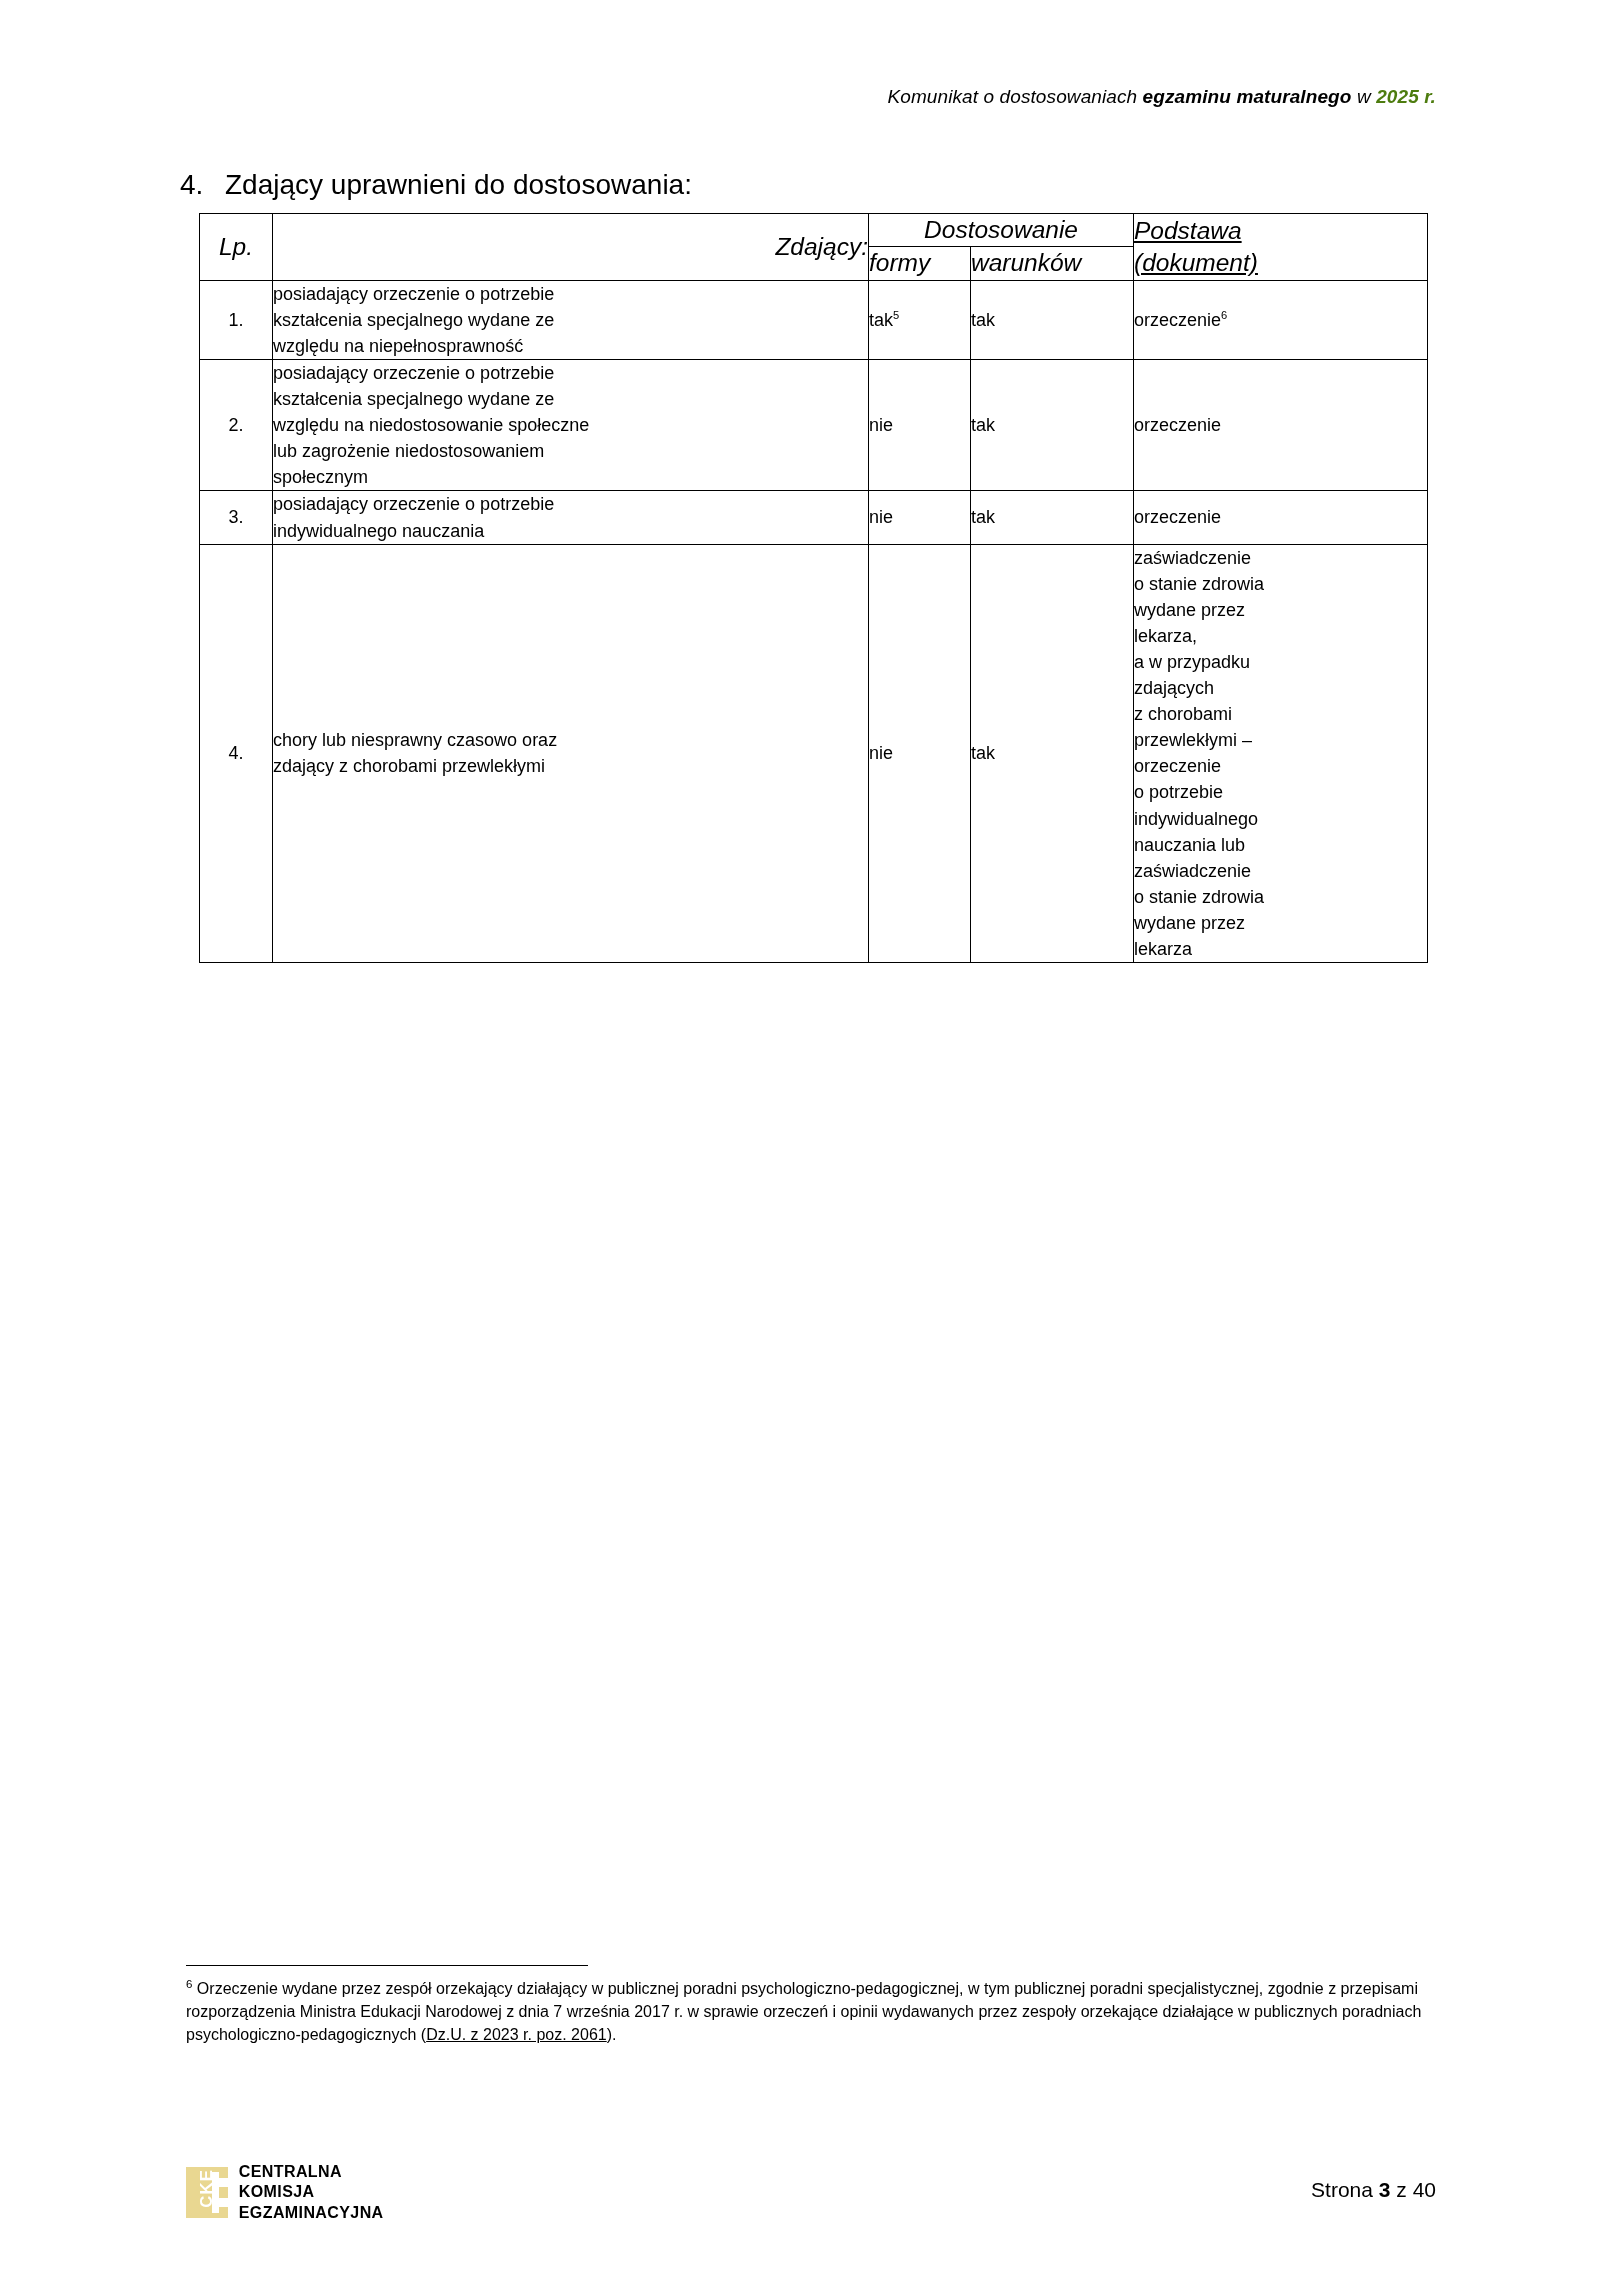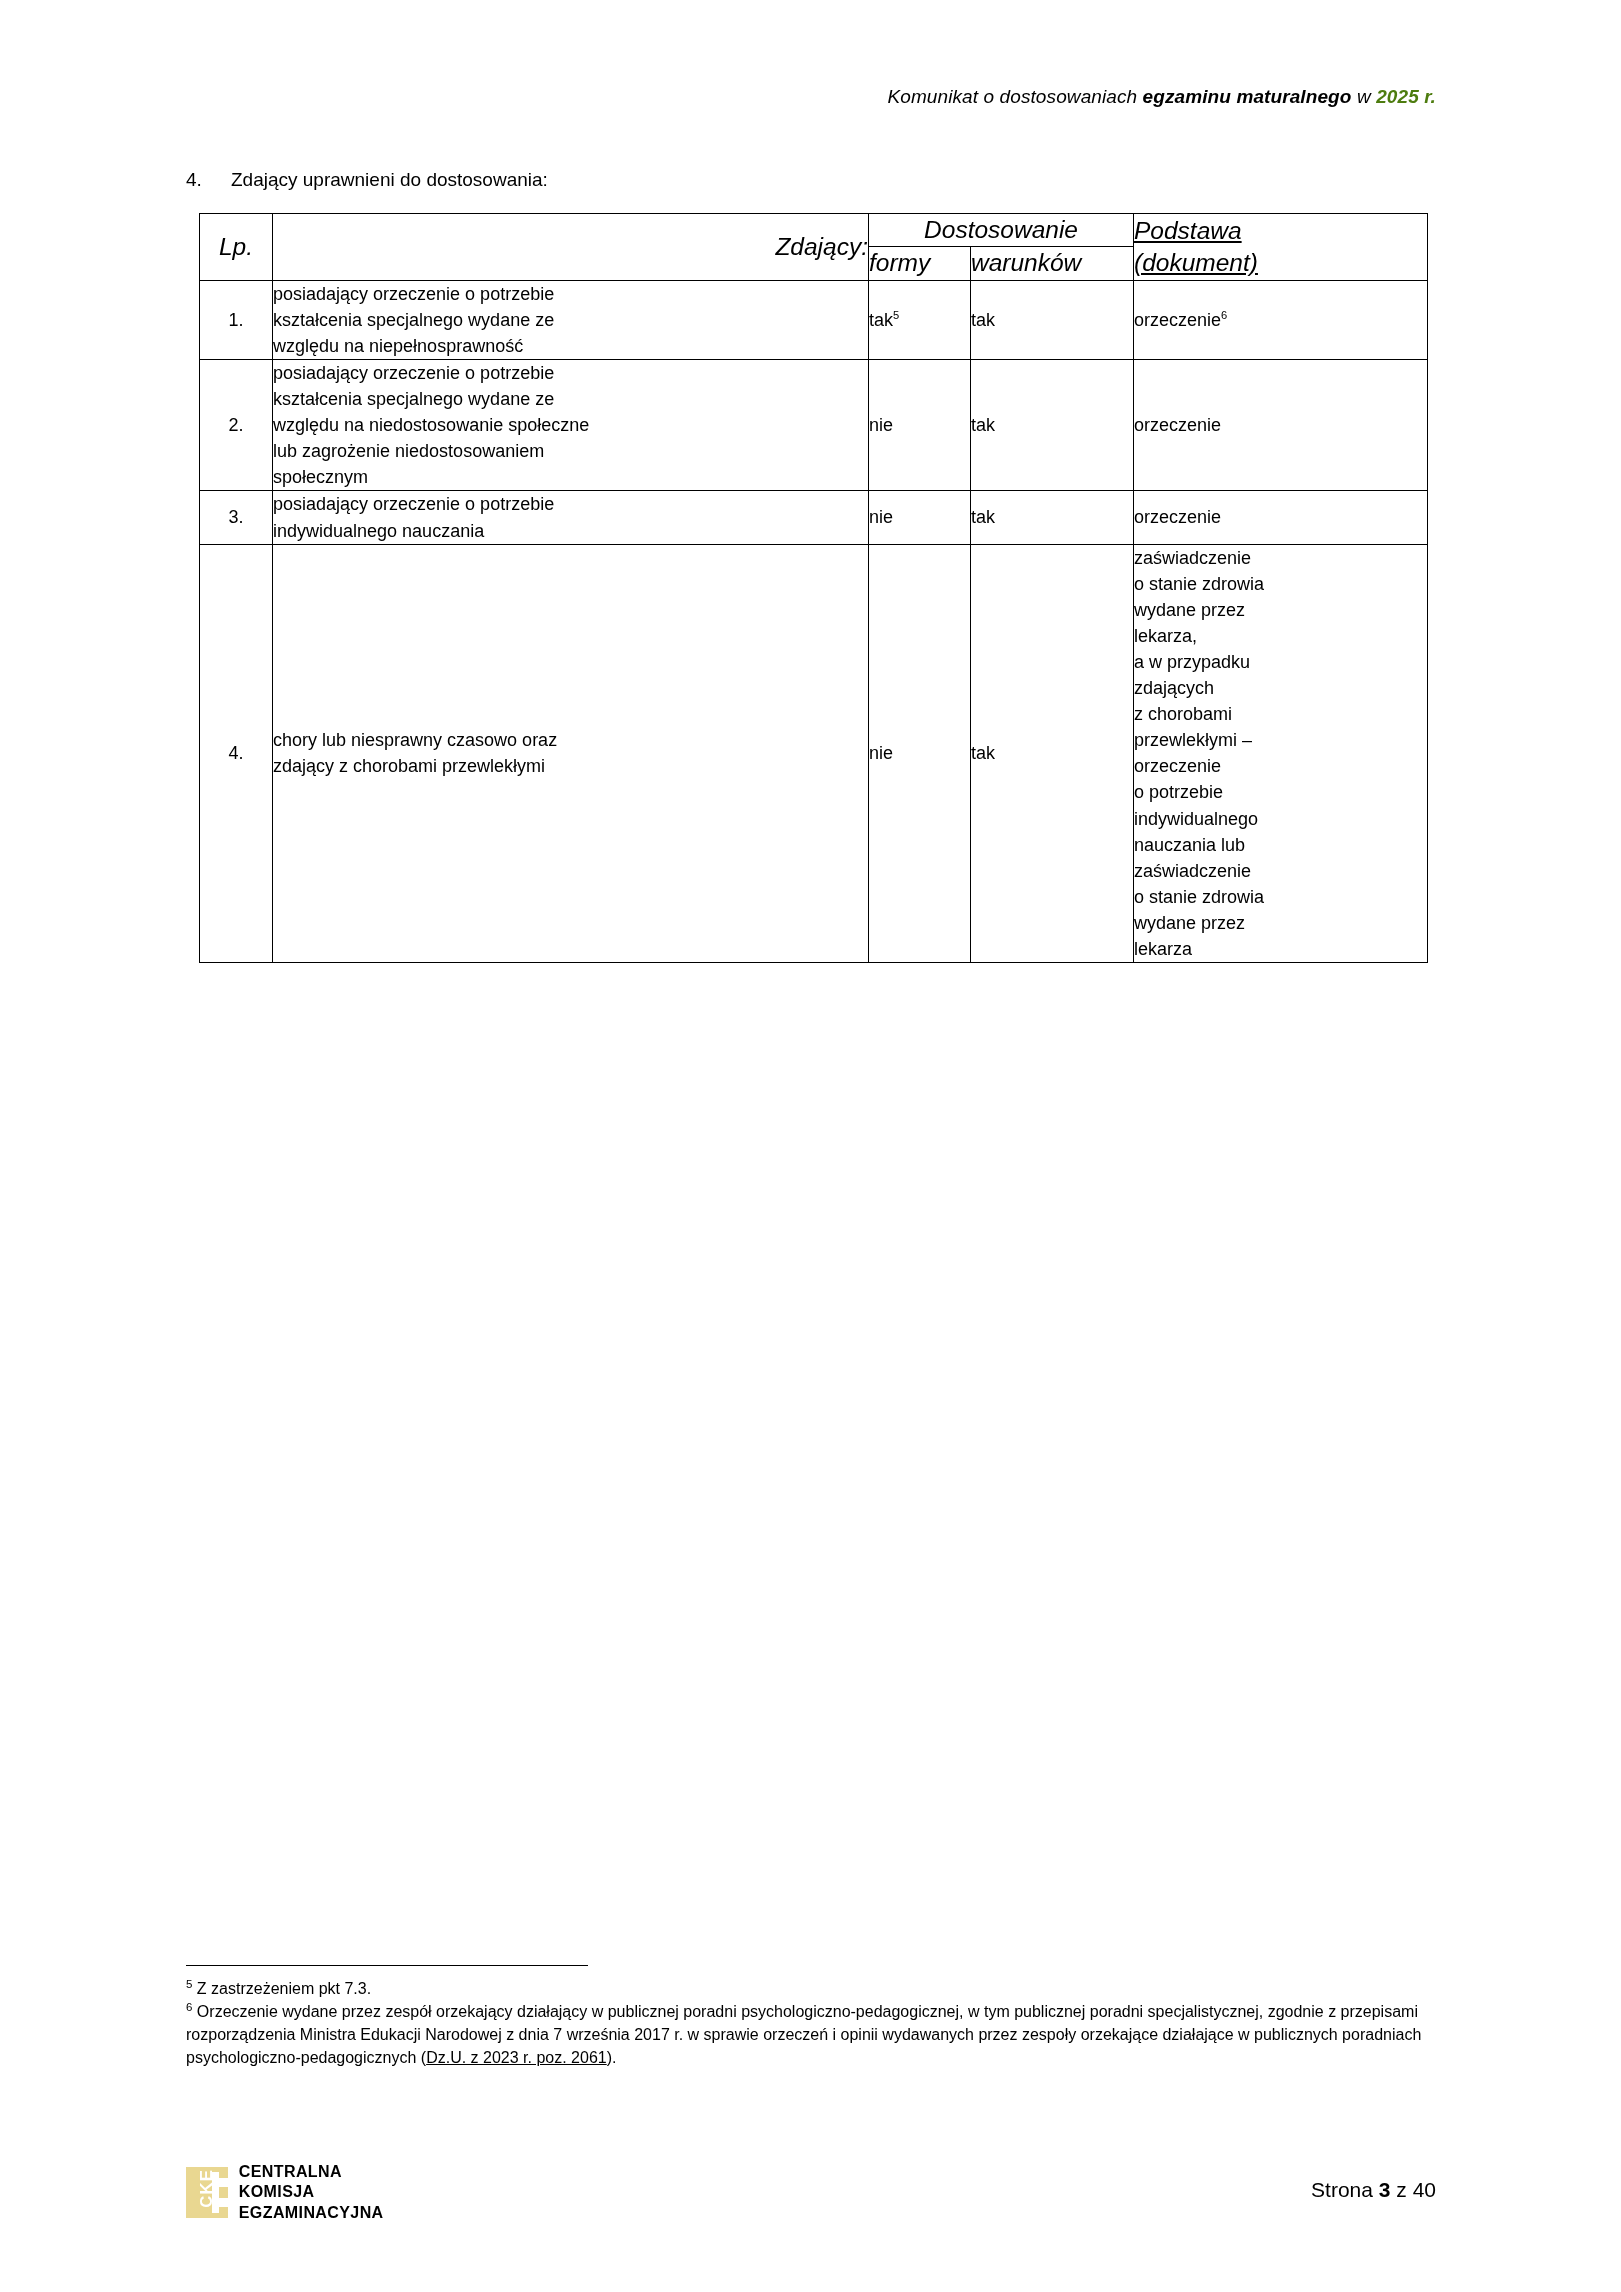--- a/index.html
+++ b/index.html
@@ -34,23 +34,23 @@
     font-style: italic;
     letter-spacing: 0.1px;
     white-space: nowrap;
   }
   .doc-header .b { font-weight: bold; }
   .doc-header .red { font-weight: bold; color: #4d7c0f; }
 
   
   .section-heading {
     position: absolute;
-    left: 186px;
+    left: 180px;
     top: 169px;
-    font-size: 19px;
+    font-size: 28px;
     white-space: nowrap;
   }
   .section-heading .num { display: inline-block; width: 45px; }
 
   
   .tbl-wrap {
     position: absolute;
     left: 199px;
     top: 213px;
     width: 1295px;
@@ -296,21 +296,20 @@
           </td>
         </tr>
 
       </tbody>
     </table>
   </div>
 
   <div class="fn-rule"></div>
 
   <div class="footnotes">
-    <p><sup>5</sup> <span>Z zastrzeżeniem pkt 7.3.</span></p>
     <p><sup>6</sup> <span>Orzeczenie wydane przez zespół orzekający działający w publicznej poradni psychologiczno-pedagogicznej, w tym publicznej poradni specjalistycznej, zgodnie z przepisami rozporządzenia Ministra Edukacji Narodowej z dnia 7 września 2017 r. w sprawie orzeczeń i opinii wydawanych przez zespoły orzekające działające w publicznych poradniach psychologiczno-pedagogicznych (</span><a class="fn-link" href="#">Dz.U. z 2023 r. poz. 2061</a><span>).</span></p>
   </div>
 
   <div class="footer-logo">
     <div class="logo-mark">
       <div class="bar"></div>
       <div class="notch-a"></div>
       <div class="notch-b"></div>
       <div class="cke-letters">CKE</div>
     </div>

